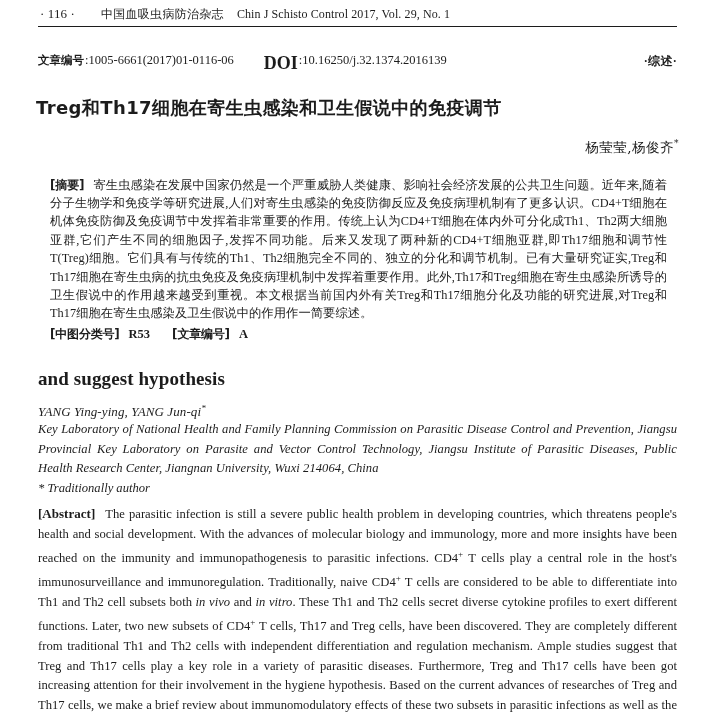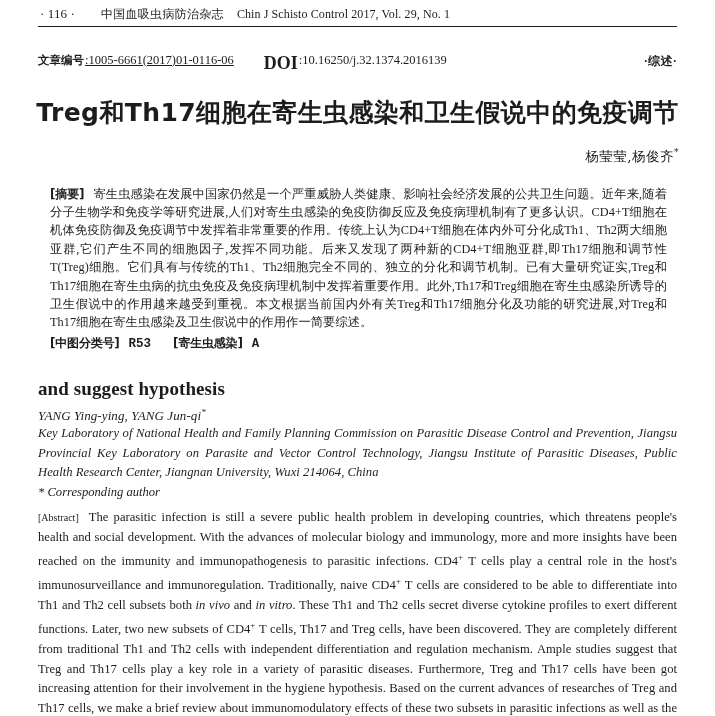--- a/index.html
+++ b/index.html
@@ -72,45 +72,44 @@
     white-space: nowrap;
   }
   .idline .lbl {
     font-family: "DejaVu Sans", sans-serif;
     font-weight: bold;
     font-size: 11.5px;
   }
   .idline .num {
     font-size: 12.5px;
     padding-left: 1px;
-    text-decoration: underline;
   }
   .idline .doi-lbl {
     font-weight: bold;
     font-size: 18px;
     padding-left: 30px;
   }
   .idline .doi-val {
     font-size: 12.5px;
     padding-left: 1px;
   }
   .idline .spacer { flex: 1 1 auto; }
   .idline .kind {
     font-family: Liberation Serif, serif;
     font-weight: bold;
     font-size: 12px;
     letter-spacing: 0.3px;
   }
 
   
   .cn-title {
-    text-align: center;
-    font-family: "DejaVu Sans", sans-serif;
-    font-weight: bold;
-    font-size: 25px;
+    text-align: left;
+    font-family: "DejaVu Sans", sans-serif;
+    font-weight: bold;
+    font-size: 18px;
     letter-spacing: 0.4px;
     margin-top: 22px;
     white-space: nowrap;
   }
   .cn-authors {
     text-align: right;
     font-family: "DejaVu Serif", serif;
     font-size: 13.5px;
     margin-top: 18px;
     letter-spacing: 0.5px;
@@ -146,21 +145,21 @@
   }
   .cn-class {
     margin-top: 2px;
     padding: 0 12px 0 14px;
     font-size: 12.3px;
     line-height: 19px;
     font-family: "DejaVu Sans", sans-serif;
     font-weight: bold;
   }
   .cn-class .val {
-    font-family: Liberation Mono, monospace;
+    font-family: Liberation Serif, serif;
     font-weight: bold;
     padding: 0 0 0 9px;
     font-size: 12.5px;
   }
   .cn-class .gap { display: inline-block; width: 22px; }
 
   
   .en-title {
     margin-top: 22px;
     padding: 0 2px;
@@ -172,21 +171,21 @@
     letter-spacing: 0.1px;
   }
   .en-title .l1 {
     display: block;
     text-align: justify;
     text-align-last: justify;
   }
   .en-title .l2 { display: block; }
 
   .en-authors {
-    margin-top: 6px;
+    margin-top: 12px;
     padding: 0 2px;
     font-style: italic;
     font-size: 13px;
     letter-spacing: 0.1px;
   }
   .en-authors sup { font-size: 9px; vertical-align: super; }
 
   .en-affil {
     padding: 0 2px;
     font-style: italic;
@@ -209,22 +208,22 @@
     line-height: 19.8px;
     text-align: justify;
     letter-spacing: 0.02px;
   }
   .en-abs .after-tag { padding-left: 10px; }
   .en-abs i { font-style: italic; }
   .en-abs sup { font-size: 9px; vertical-align: super; }
 
   .tag-en {
     font-family: "Liberation Serif", serif;
-    font-weight: normal;
-    font-size: 10px;
+    font-weight: bold;
+    font-size: 13px;
     margin-top: 23px;
   }
 </style>
 </head>
 <body>
 
 <div class="page">
 
   <div class="runhead">
     <span class="folio">·  116  ·</span>
@@ -247,32 +246,32 @@
   <div class="cn-authors">
     <span>杨莹莹,杨俊齐</span><sup>*</sup>
   </div>
 
   <div class="cn-abs">
     <span class="tag">[摘要]</span><span class="after-tag">寄生虫感染在发展中国家仍然是一个严重威胁人类健康、影响社会经济发展的公共卫生问题。近年来,随着分子生物学和免疫学等研究进展,人们对寄生虫感染的免疫防御反应及免疫病理机制有了更多认识。CD4+T细胞在机体免疫防御及免疫调节中发挥着非常重要的作用。传统上认为CD4+T细胞在体内外可分化成Th1、Th2两大细胞亚群,它们产生不同的细胞因子,发挥不同功能。后来又发现了两种新的CD4+T细胞亚群,即Th17细胞和调节性T(Treg)细胞。它们具有与传统的Th1、Th2细胞完全不同的、独立的分化和调节机制。已有大量研究证实,Treg和Th17细胞在寄生虫病的抗虫免疫及免疫病理机制中发挥着重要作用。此外,Th17和Treg细胞在寄生虫感染所诱导的卫生假说中的作用越来越受到重视。本文根据当前国内外有关Treg和Th17细胞分化及功能的研究进展,对Treg和Th17细胞在寄生虫感染及卫生假说中的作用作一简要综述。</span>
   </div>
 
 
   <div class="cn-class">
-    <span class="tag">[中图分类号]</span><span class="val">R53</span><span class="gap"></span><span class="tag">[寄生虫感染]</span><span class="val">A</span>
+    <span class="tag">[中图分类号]</span><span class="val">R53</span><span class="gap"></span><span class="tag">[文章编号]</span><span class="val">A</span>
   </div>
 
   <div class="en-title">
     <span class="l2">and suggest hypothesis</span>
   </div>
 
   <div class="en-authors">
     <span>YANG Ying-ying, YANG Jun-qi</span><sup>*</sup>
   </div>
 
   <div class="en-affil">Key Laboratory of National Health and Family Planning Commission on Parasitic Disease Control and Prevention, Jiangsu Provincial Key Laboratory on Parasite and Vector Control Technology, Jiangsu Institute of Parasitic Diseases, Public Health Research Center, Jiangnan University, Wuxi 214064, China</div>
 
-  <div class="en-corr">* Corresponding author</div>
+  <div class="en-corr">* Traditionally author</div>
 
   <div class="en-abs">
     <span class="tag-en">[Abstract]</span><span class="after-tag">The parasitic infection is still a severe public health problem in developing countries, which threatens people's health and social development. With the advances of molecular biology and immunology, more and more insights have been reached on the immunity and immunopathogenesis to parasitic infections. CD4</span><sup>+</sup><span> T cells play a central role in the host's immunosurveillance and immunoregulation. Traditionally, naive CD4</span><sup>+</sup><span> T cells are considered to be able to differentiate into Th1 and Th2 cell subsets both </span><i>in vivo</i><span> and </span><i>in vitro</i><span>. These Th1 and Th2 cells secret diverse cytokine profiles to exert different functions. Later, two new subsets of CD4</span><sup>+</sup><span> T cells, Th17 and Treg cells, have been discovered. They are completely different from traditional Th1 and Th2 cells with independent differentiation and regulation mechanism. Ample studies suggest that Treg and Th17 cells play a key role in a variety of parasitic diseases. Furthermore, Treg and Th17 cells have been got increasing attention for their involvement in the hygiene hypothesis. Based on the current advances of researches of Treg and Th17 cells, we make a brief review about immunomodulatory effects of these two subsets in parasitic infections as well as the hygiene hypothesis.</span>
   </div>
 
 </div>
 
 </body></html>

